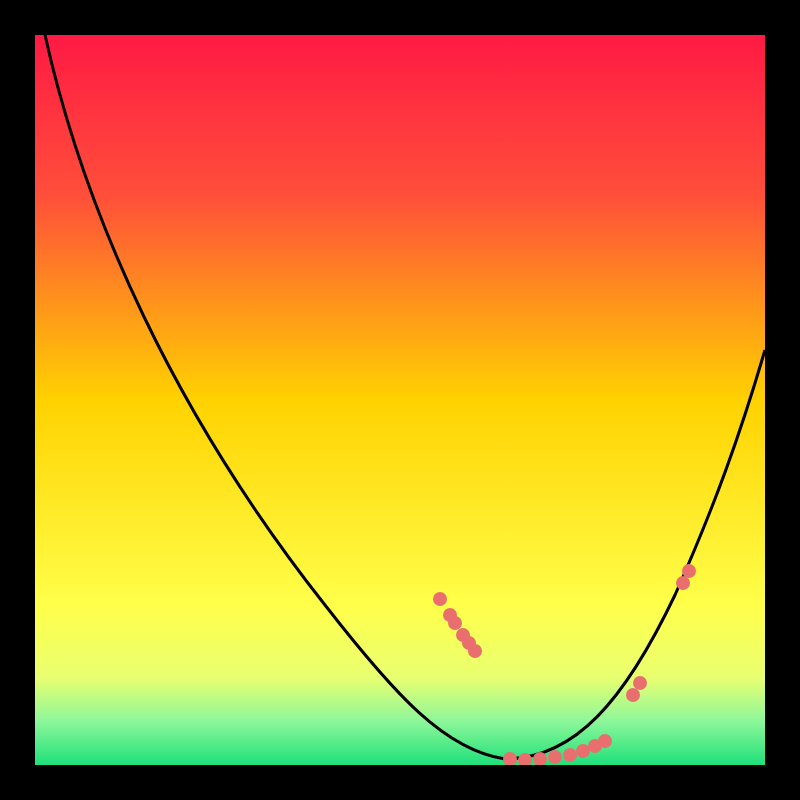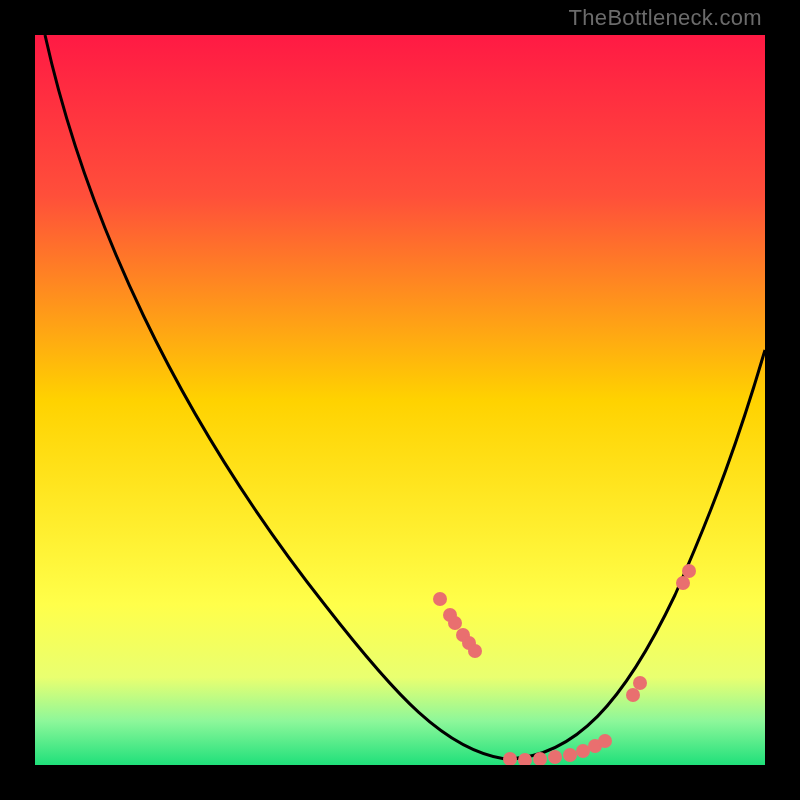--- a/index.html
+++ b/index.html
@@ -45,21 +45,20 @@
   }
   .dot {
     fill: #e96f6f;
   }
 </style>
 </head>
 <body>
 
 <div class="stage">
 
-  <div class="attribution">TheBottleneck.com</div>
 
   <div class="plot-area">
 
     <svg class="plot-bg" viewBox="0 0 730 730" preserveAspectRatio="none">
       <defs>
         <linearGradient id="bg-grad" x1="0" y1="0" x2="0" y2="1">
             <stop offset="0%" stop-color="#ff1a44"></stop>
             <stop offset="22%" stop-color="#ff4f3a"></stop>
             <stop offset="50%" stop-color="#ffd200"></stop>
             <stop offset="78%" stop-color="#ffff4a"></stop>

